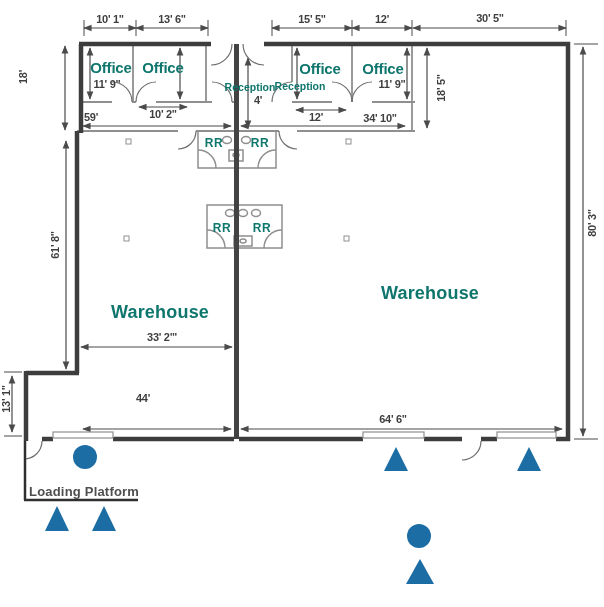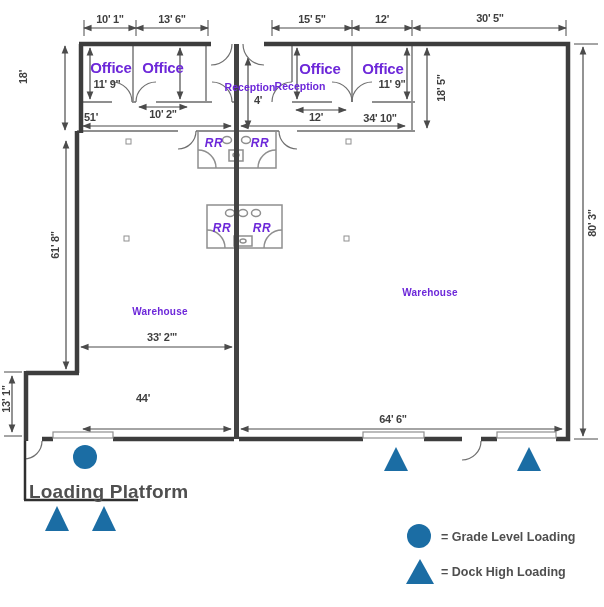--- a/index.html
+++ b/index.html
@@ -6,25 +6,25 @@
   #plan{position:relative;width:604px;height:607px;background:#ffffff;overflow:hidden;
         font-family:"Liberation Sans",sans-serif;}
   #plan svg{position:absolute;left:0;top:0;}
   .lbl{position:absolute;transform:translate(-50%,-50%);font-weight:bold;color:#3f3f3f;
        white-space:nowrap;line-height:1;}
   .rot{transform:translate(-50%,-50%) rotate(-90deg);}
   .leftal{transform:translate(0,-50%);}
   .dim{font-size:11px;letter-spacing:-0.3px;}
   .room{font-size:15px;letter-spacing:-0.2px;}
   .rcpt{font-size:10.5px;margin-left:36px;}
-  .rr{font-size:12px;letter-spacing:0.5px;font-style:italic;}
-  .wh{font-size:10px;letter-spacing:0.2px;}
-  .lp{font-size:19px;color:#4f4f4f;letter-spacing:0.2px;}
+  .rr{font-size:12px;letter-spacing:0.5px;}
+  .wh{font-size:18px;letter-spacing:0.2px;}
+  .lp{font-size:13px;color:#4f4f4f;letter-spacing:0.2px;}
   .legend{font-size:12.5px;color:#4f4f4f;}
-  .blue{color:#6d28d9;}
+  .blue{color:#0f766e;}
 </style>
 </head>
 <body>
 
 <div id="plan">
 
 <svg width="604" height="607" viewBox="0 0 604 607">
   <defs>
     <marker id="ah" viewBox="0 0 10 10" refX="9" refY="5" markerWidth="7" markerHeight="7" orient="auto-start-reverse">
       <path d="M0,1 L10,5 L0,9 z" fill="#4b4b4b"></path>
@@ -170,21 +170,21 @@
 <div class="lbl dim" style="left:490px;top:18px">30' 5"</div>
 
 <div class="lbl dim rot" style="left:23px;top:77px">18'</div>
 <div class="lbl dim rot" style="left:55px;top:245px">61' 8"</div>
 <div class="lbl dim rot" style="left:6px;top:399px">13' 1"</div>
 <div class="lbl dim rot" style="left:592px;top:223px">80' 3"</div>
 <div class="lbl dim rot" style="left:441px;top:88px">18' 5"</div>
 
 <div class="lbl dim" style="left:107px;top:84px">11' 9"</div>
 <div class="lbl dim" style="left:392px;top:84px">11' 9"</div>
-<div class="lbl dim" style="left:91px;top:117px">51'</div>
+<div class="lbl dim" style="left:91px;top:117px">59'</div>
 <div class="lbl dim" style="left:163px;top:114px">10' 2"</div>
 <div class="lbl dim" style="left:258px;top:100px">4'</div>
 <div class="lbl dim" style="left:316px;top:117px">12'</div>
 <div class="lbl dim" style="left:380px;top:118px">34' 10"</div>
 <div class="lbl dim" style="left:162px;top:337px">33' 2"'</div>
 <div class="lbl dim" style="left:143px;top:398px">44'</div>
 <div class="lbl dim" style="left:393px;top:419px">64' 6"</div>
 
 <div class="lbl room blue" style="left:111px;top:67px">Office</div>
 <div class="lbl room blue" style="left:163px;top:67px">Office</div>
@@ -193,16 +193,14 @@
 <div class="lbl rcpt blue" style="left:214px;top:87px">Reception</div>
 <div class="lbl rcpt blue" style="left:264px;top:86px">Reception</div>
 <div class="lbl rr blue" style="left:214px;top:143px">RR</div>
 <div class="lbl rr blue" style="left:260px;top:143px">RR</div>
 <div class="lbl rr blue" style="left:222px;top:228px">RR</div>
 <div class="lbl rr blue" style="left:262px;top:228px">RR</div>
 <div class="lbl wh blue" style="left:160px;top:312px">Warehouse</div>
 <div class="lbl wh blue" style="left:430px;top:293px">Warehouse</div>
 <div class="lbl lp leftal" style="left:29px;top:491px">Loading Platform</div>
 
-<div class="lbl legend leftal" style="left:441px;top:537px">= Grade Level Loading</div>
-<div class="lbl legend leftal" style="left:441px;top:572px">= Dock High Loading</div>
 
 </div>
 
 </body></html>

